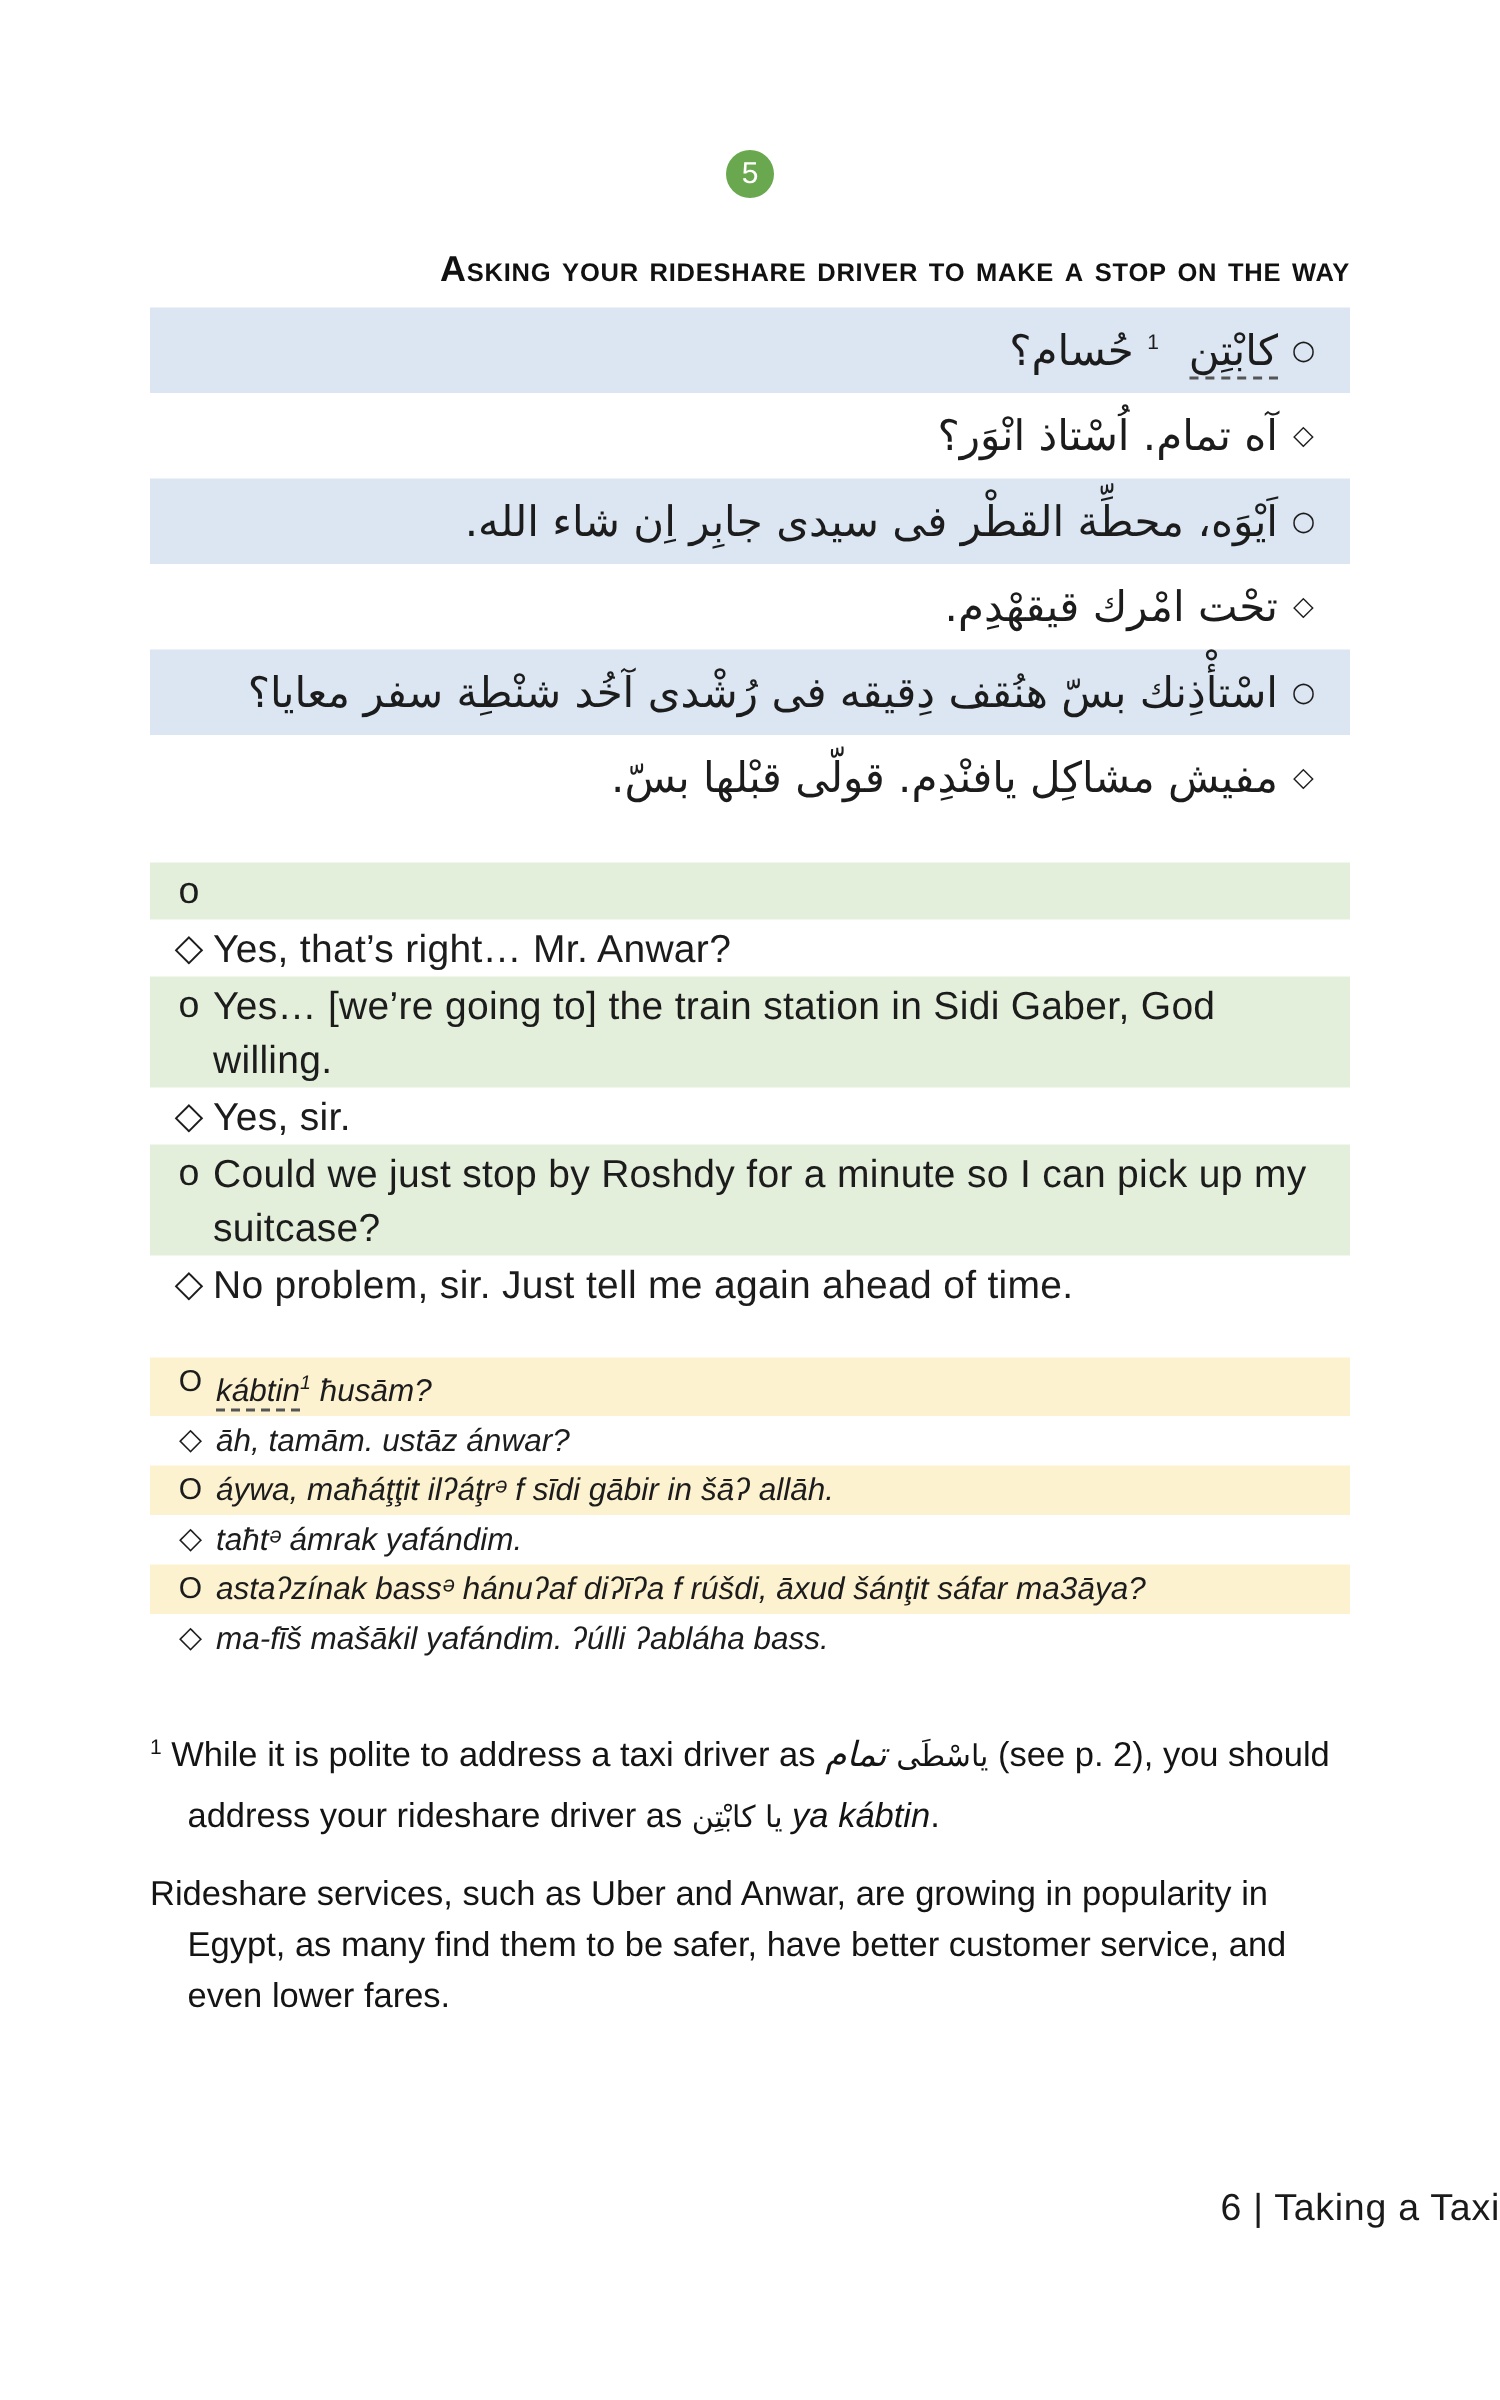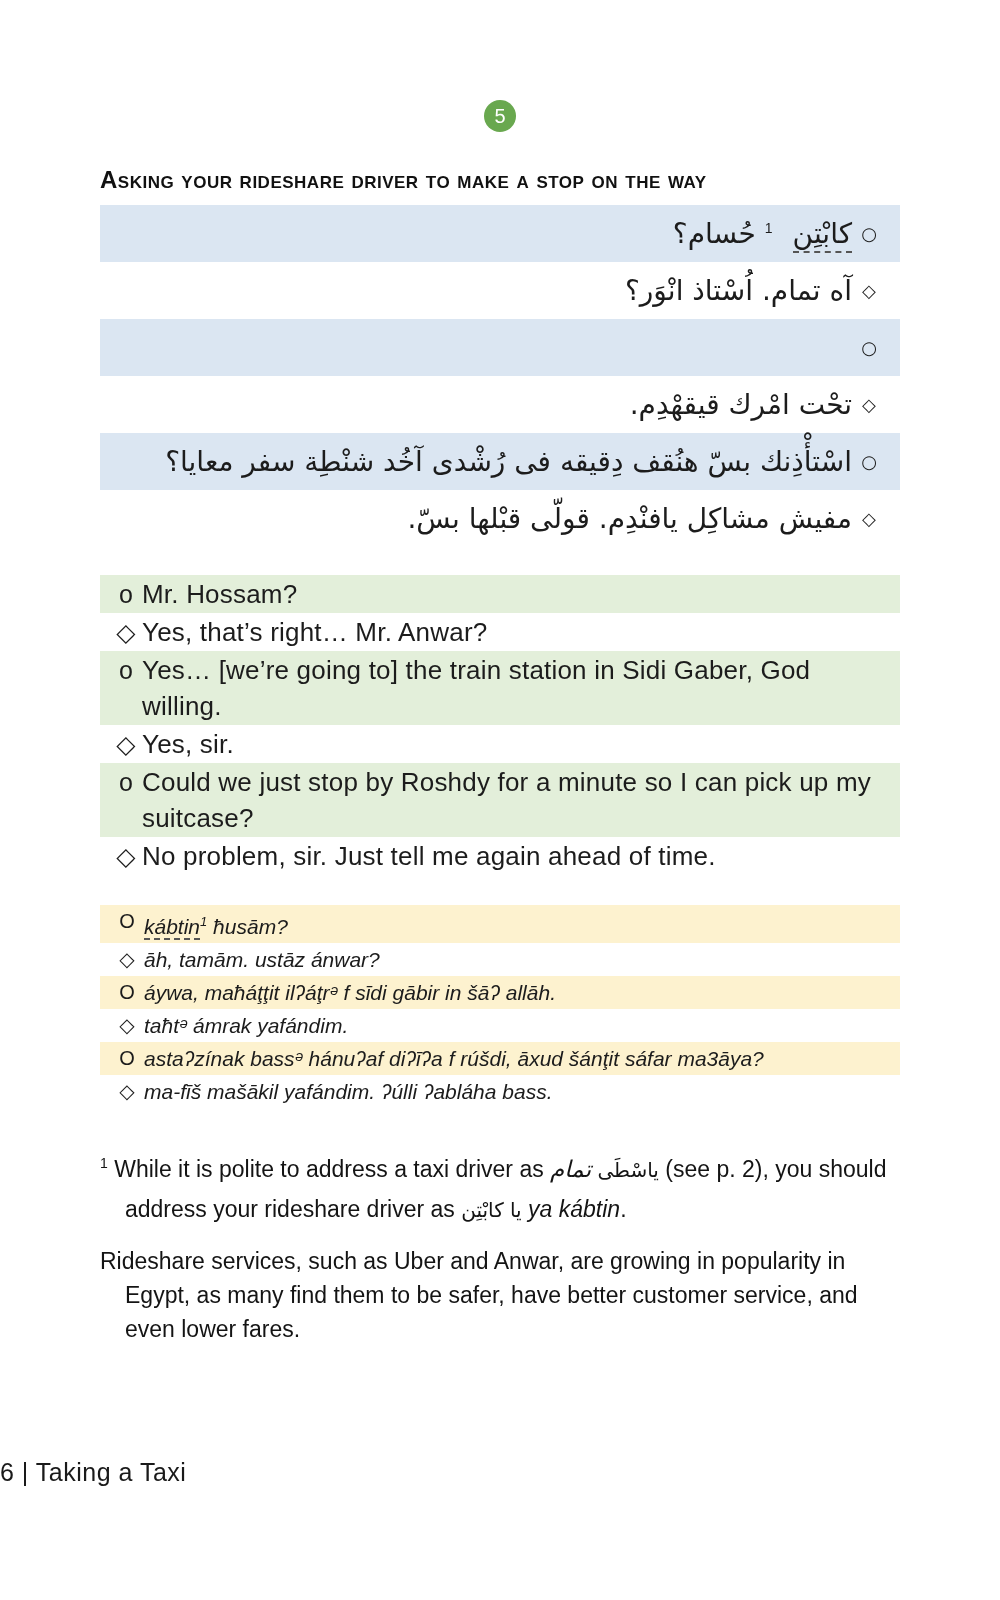--- a/index.html
+++ b/index.html
@@ -18,21 +18,21 @@
   .badge {
     display: inline-flex; align-items: center; justify-content: center;
     width: 32px; height: 32px; border-radius: 50%;
     background: var(--badge-green, #69a84f);
     color: #ffffff; font-size: 20px; font-weight: 400;
   }
 
   
   .title {
     margin-top: 34px;
-    text-align: left;
+    text-align: right;
     font-variant: small-caps;
     font-weight: 700;
     font-size: 24px;
     letter-spacing: 0.5px;
     color: #111;
   }
 
   
   .row { display: flex; align-items: flex-start; }
   .row .mark { flex: 0 0 auto; text-align: center; }
@@ -94,21 +94,21 @@
   a.link {
     color: var(--link-blue, #0563c1);
     text-decoration: underline;
   }
 
   
   .footer {
     position: absolute;
     left: 0; right: 0;
     top: 1458px;
-    text-align: left;
+    text-align: right;
     font-size: 25px;
     letter-spacing: 0.5px;
     color: #1a1a1a;
   }
 </style>
 </head>
 <body>
 
 <div class="page">
 
@@ -124,39 +124,39 @@
       <div class="row ar-row hl-ar">
         <span class="mark">○</span>
         <span class="txt"><span class="loan-ar">كابْتِن</span><sup>1</sup><span> حُسام؟</span></span>
       </div>
       <div class="row ar-row">
         <span class="mark">◇</span>
         <span class="txt">آه تمام. اُسْتاذ انْوَر؟</span>
       </div>
       <div class="row ar-row hl-ar">
         <span class="mark">○</span>
+        <span class="txt">اَيْوَه، محطِّة القطْر فى سيدى جابِر اِن شاء الله.</span>
       </div>
       <div class="row ar-row">
         <span class="mark">◇</span>
         <span class="txt">تحْت امْرك قيقهْدِم.</span>
       </div>
       <div class="row ar-row hl-ar">
         <span class="mark">○</span>
         <span class="txt">اسْتأْذِنك بسّ هنُقف دِقيقه فى رُشْدى آخُد شنْطِة سفر معايا؟</span>
       </div>
       <div class="row ar-row">
         <span class="mark">◇</span>
         <span class="txt">مفيش مشاكِل يافنْدِم. قولّى قبْلها بسّ.</span>
       </div>
     </div>
 
     <div class="english-block">
       <div class="row en-row hl-en">
         <span class="mark">o</span>
-        <span class="txt">Mr. Hossam?</span>
       </div>
       <div class="row en-row">
         <span class="mark">◇</span>
         <span class="txt">Yes, that’s right… Mr. Anwar?</span>
       </div>
       <div class="row en-row hl-en">
         <span class="mark">o</span>
         <span class="txt">Yes… [we’re going to] the train station in Sidi Gaber, God willing.</span>
       </div>
       <div class="row en-row">

